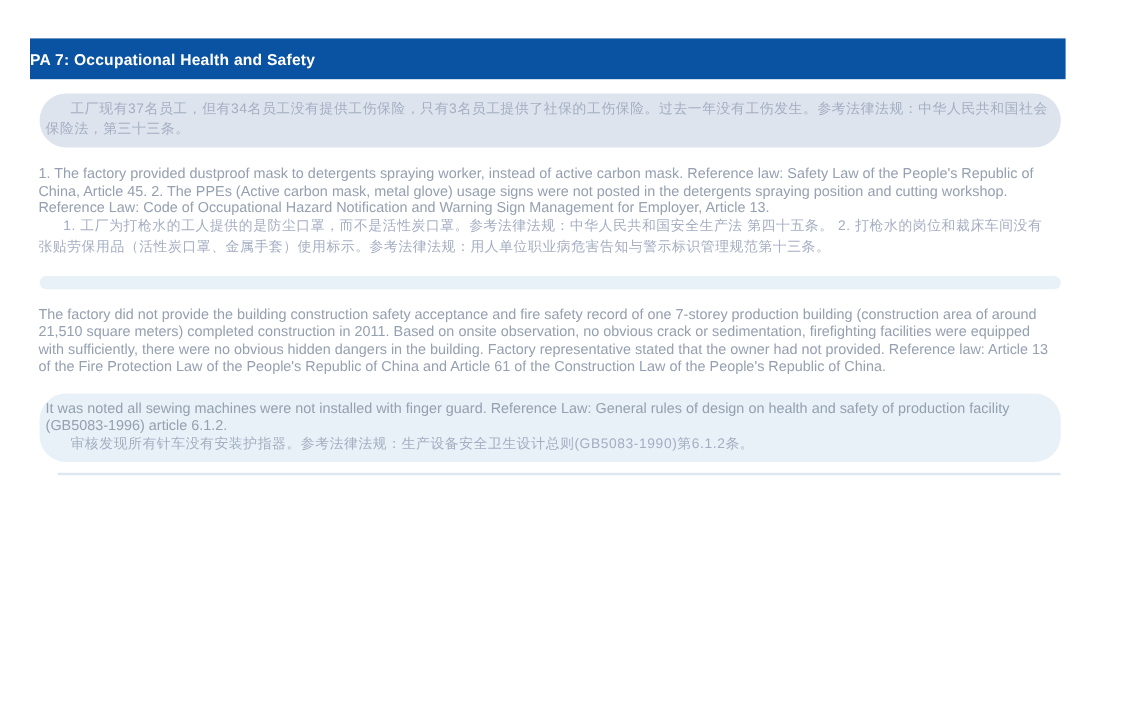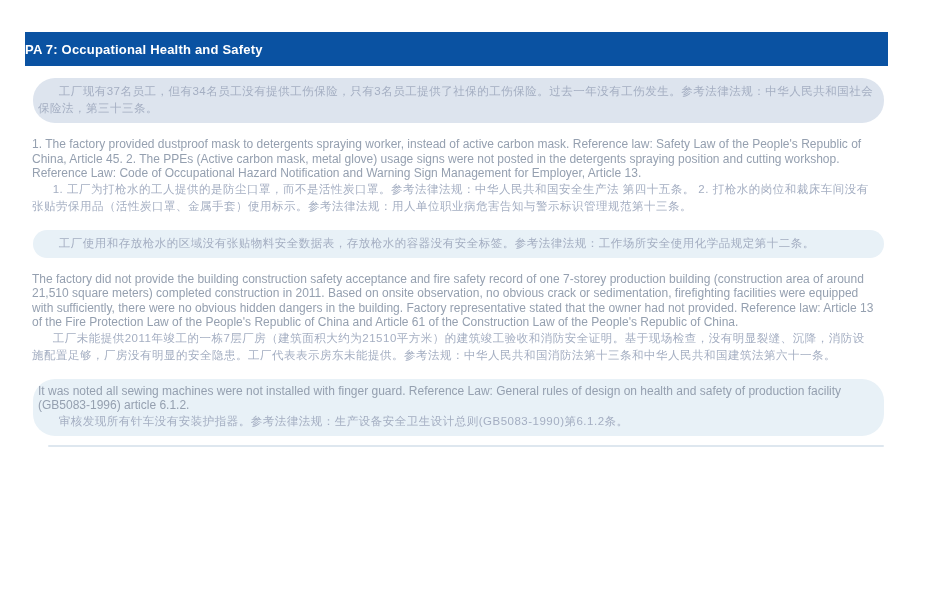--- a/index.html
+++ b/index.html
@@ -76,25 +76,23 @@
   </div>
   <div id="findings">
       <div class="finding shade-gray">
         <p class="para zh">工厂现有37名员工，但有34名员工没有提供工伤保险，只有3名员工提供了社保的工伤保险。过去一年没有工伤发生。参考法律法规：中华人民共和国社会保险法，第三十三条。</p>
       </div>
       <div class="finding plain">
         <p class="para en">1. The factory provided dustproof mask to detergents spraying worker, instead of active carbon mask. Reference law: Safety Law of the People's Republic of China, Article 45. 2. The PPEs (Active carbon mask, metal glove) usage signs were not posted in the detergents spraying position and cutting workshop. Reference Law: Code of Occupational Hazard Notification and Warning Sign Management for Employer, Article 13.</p>
         <p class="para zh">1. 工厂为打枪水的工人提供的是防尘口罩，而不是活性炭口罩。参考法律法规：中华人民共和国安全生产法 第四十五条。 2. 打枪水的岗位和裁床车间没有张贴劳保用品（活性炭口罩、金属手套）使用标示。参考法律法规：用人单位职业病危害告知与警示标识管理规范第十三条。</p>
       </div>
       <div class="finding shade-blue">
-        <p class="para zh">工厂使用和存放枪水的区域没有张贴物料安全数据表，存放枪水的容器没有安全标签。参考法律法规：工作场所安全使用化学品规定第十二条。</p>
       </div>
       <div class="finding plain">
         <p class="para en">The factory did not provide the building construction safety acceptance and fire safety record of one 7-storey production building (construction area of around 21,510 square meters) completed construction in 2011. Based on onsite observation, no obvious crack or sedimentation, firefighting facilities were equipped with sufficiently, there were no obvious hidden dangers in the building. Factory representative stated that the owner had not provided. Reference law: Article 13 of the Fire Protection Law of the People's Republic of China and Article 61 of the Construction Law of the People's Republic of China.</p>
-        <p class="para zh">工厂未能提供2011年竣工的一栋7层厂房（建筑面积大约为21510平方米）的建筑竣工验收和消防安全证明。基于现场检查，没有明显裂缝、沉降，消防设施配置足够，厂房没有明显的安全隐患。工厂代表表示房东未能提供。参考法规：中华人民共和国消防法第十三条和中华人民共和国建筑法第六十一条。</p>
       </div>
       <div class="finding shade-blue">
         <p class="para en">It was noted all sewing machines were not installed with finger guard. Reference Law: General rules of design on health and safety of production facility (GB5083-1996) article 6.1.2.</p>
         <p class="para zh">审核发现所有针车没有安装护指器。参考法律法规：生产设备安全卫生设计总则(GB5083-1990)第6.1.2条。</p>
       </div>
     </div>
   <div class="bottom-rule"></div>
 </div>
 
 </body></html>

